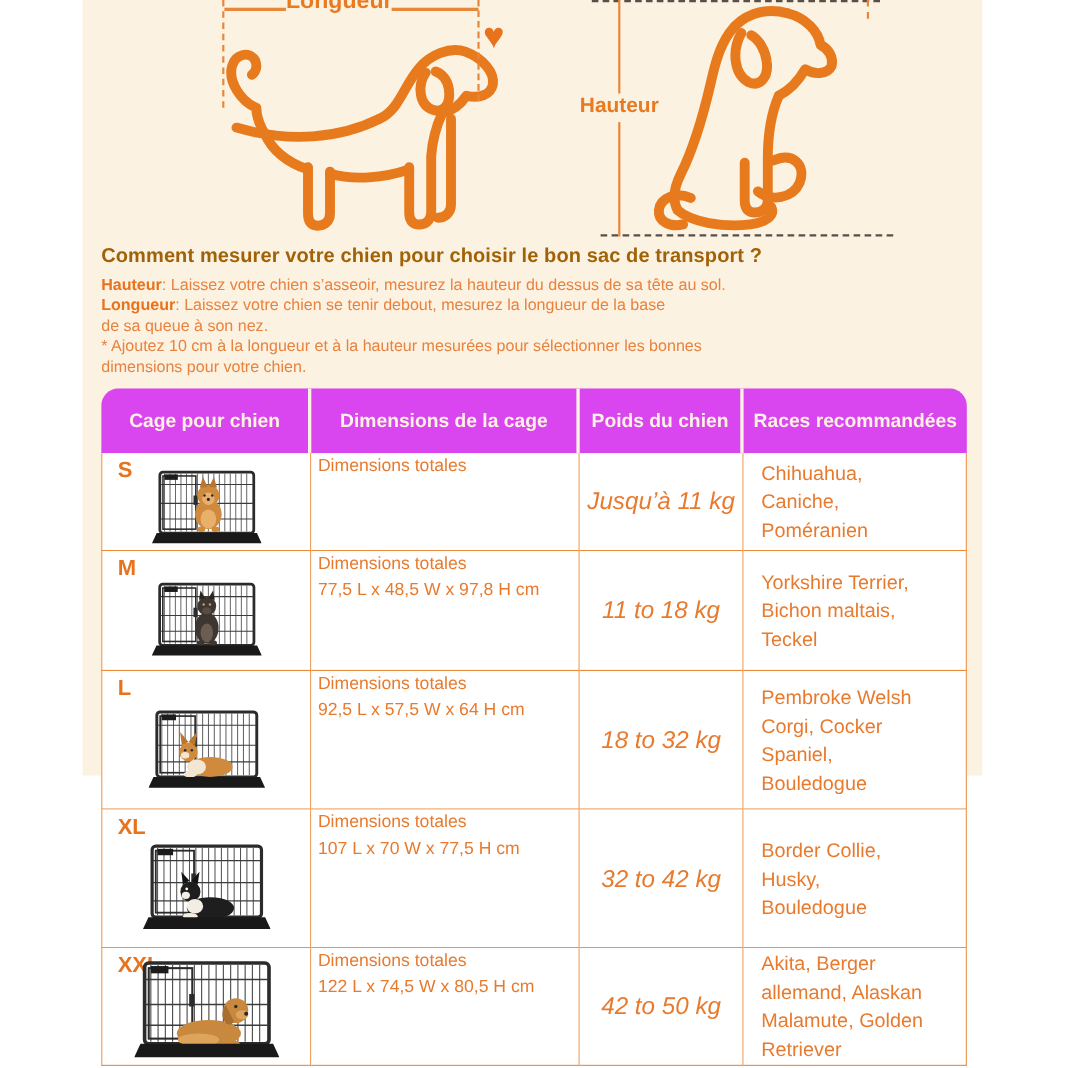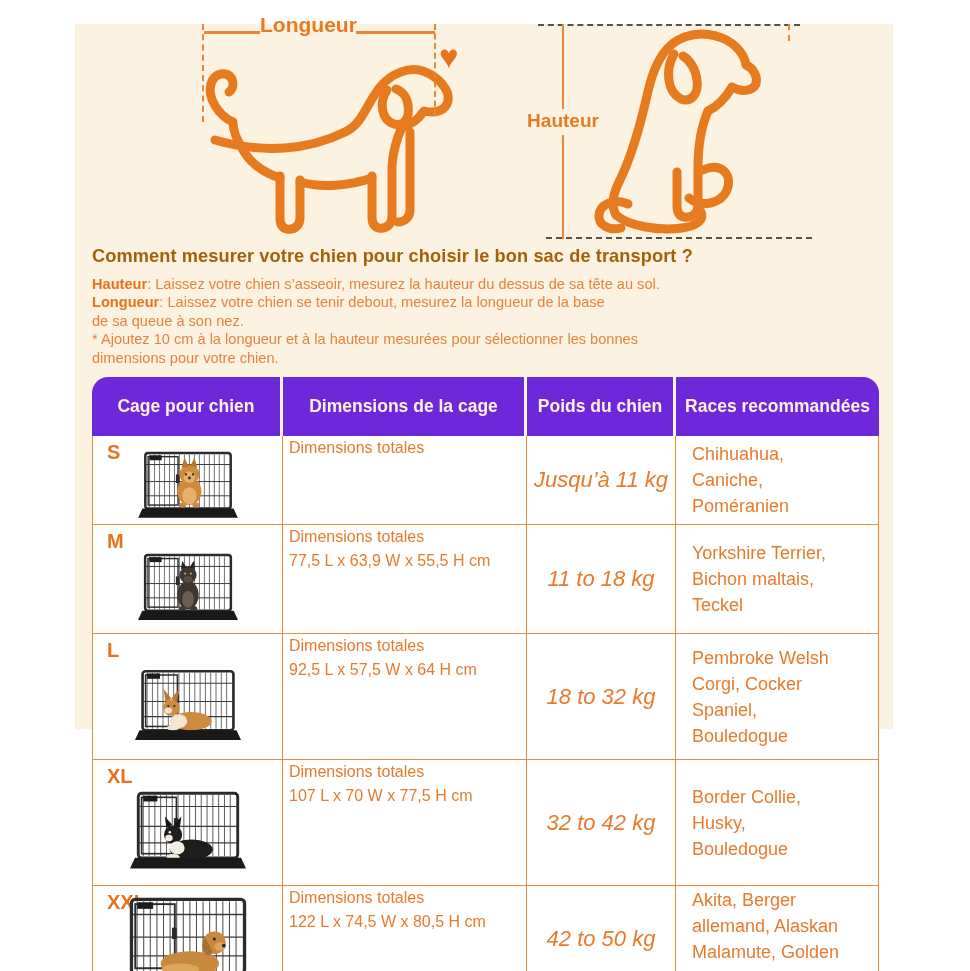--- a/index.html
+++ b/index.html
@@ -4,21 +4,20 @@
 <style>
   html,body{margin:0;padding:0;}
   body{
     width:970px;height:971px;position:relative;overflow:hidden;
     background:#ffffff;
     font-family:"Liberation Sans", sans-serif;
   }
   .content{
     position:absolute;left:75px;top:0;width:818px;height:705px;
     background:#FCF2E2;
-    margin-top:24px;
   }
   
   .illu{position:absolute;left:0;top:0;width:818px;height:222px;}
   .dogsvg{position:absolute;}
   .meas-label{
     position:absolute;color:#E87A22;font-weight:600;font-size:21px;
     text-align:center;white-space:nowrap;
   }
   .dash-v-orange{position:absolute;width:0;border-left:2px dashed #E8873A;}
   .solid-h-orange{position:absolute;height:0;border-top:3px solid #E8873A;}
@@ -35,21 +34,21 @@
     color:#E8823E;font-size:14.6px;line-height:18.4px;
   }
   .guide-body p{margin:0;white-space:pre-line;}
   .guide-body strong{color:#E8731C;font-weight:700;}
   
   .sizetable{
     position:absolute;left:17px;top:353px;width:787px;
     border-radius:16px 16px 0 0;overflow:hidden;
   }
   .hrow,.trow{display:grid;grid-template-columns:191px 244px 149px 203px;}
-  .hrow{height:59px;background:#6d28d9;}
+  .hrow{height:59px;background:#d946ef;}
   .hcell{
     display:flex;align-items:center;justify-content:center;
     color:#FCF2E2;font-size:17.5px;font-weight:700;text-align:center;
     border-right:3px solid #FCF2E2;
   }
   .hcell:last-child{border-right:none;}
   .trow .cell{
     background:#ffffff;border-right:1px solid #EA8A3C;border-bottom:1px solid #EA8A3C;
     color:#E87A2E;position:relative;box-sizing:border-box;
   }
@@ -221,21 +220,21 @@
                   <circle cx="66" cy="36" r="1.5" fill="#C9A06A"></circle>
                   <circle cx="74" cy="36" r="1.5" fill="#C9A06A"></circle>
                   <ellipse cx="62" cy="85" rx="5" ry="3.5" fill="#3E3630"></ellipse>
                   <ellipse cx="78" cy="85" rx="5" ry="3.5" fill="#3E3630"></ellipse>
                 </g>
                 <path d="M6,88 L134,88 L140,101 L0,101 Z" fill="#191919"></path>
               </svg></span>
     </div>
     <div class="cell c-dims">
       <span>Dimensions totales</span>
-      <span>77,5 L x 63,9 W x 55,5 H cm</span>
+      <span>77,5 L x 48,5 W x 97,8 H cm</span>
     </div>
     <div class="cell c-weight">11 to 18 kg</div>
     <div class="cell c-breeds pre">Yorkshire Terrier,
 Bichon maltais,
 Teckel</div>
   </div>
 
   <div class="trow" style="height: 126px;">
     <div class="cell c-size">
       <span class="size-label">L</span>

